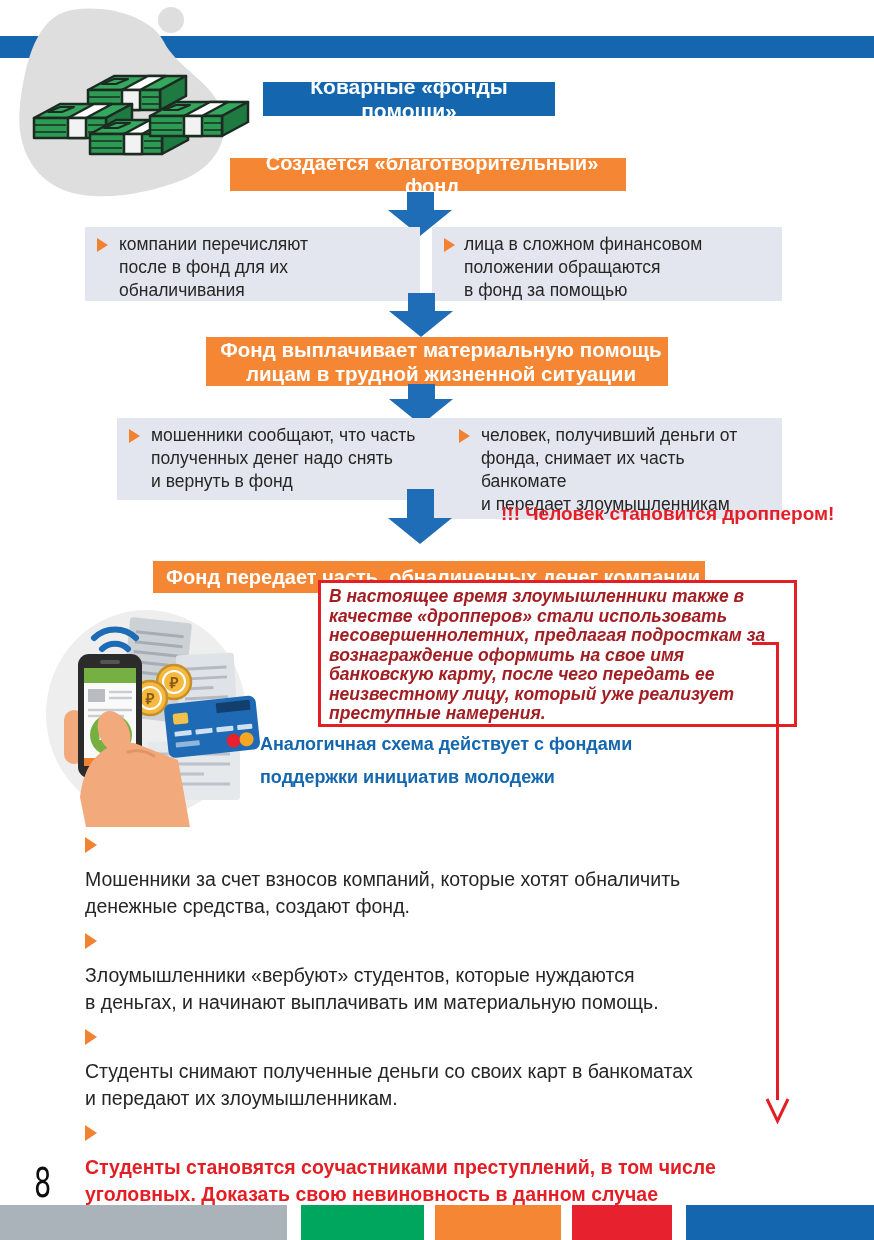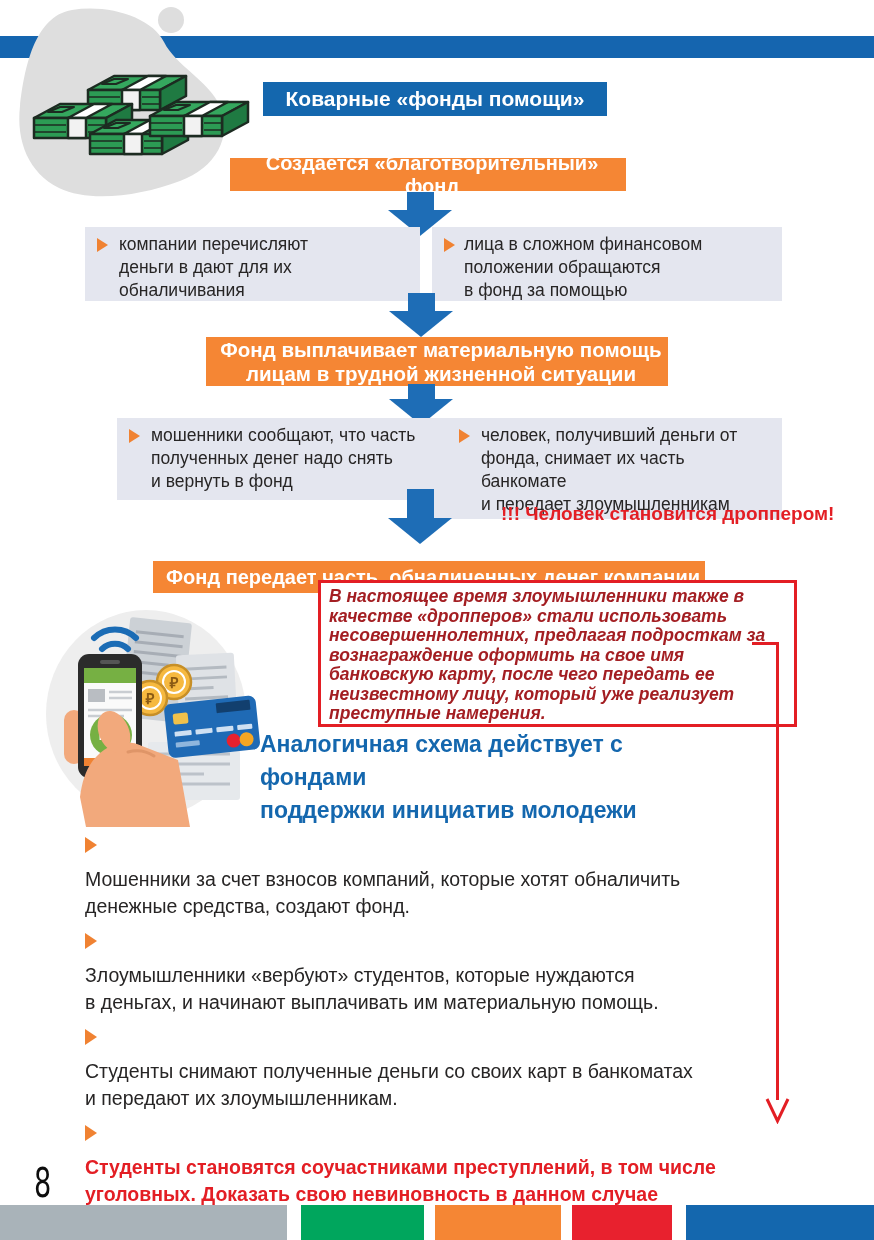--- a/index.html
+++ b/index.html
@@ -1,21 +1,21 @@
 <!DOCTYPE html>
 <html><head>
 <meta charset="utf-8">
 <style>
   html,body{margin:0;padding:0;background:#ffffff;}
   .page{position:relative;width:874px;height:1240px;background:#ffffff;overflow:hidden;
         font-family:"Liberation Sans", sans-serif;color:#272525;}
 
   .top-bar{position:absolute;left:0;top:36px;width:874px;height:22px;background:#1565af;}
 
-  .title-box{position:absolute;left:263px;top:82px;width:344px;height:34px;background:#1467ae;
+  .title-box{position:absolute;left:263px;top:82px;width:292px;height:34px;background:#1467ae;
              color:#fff;font-weight:bold;font-size:21px;display:flex;align-items:center;justify-content:center;text-align:center;}
 
   .step-bar{position:absolute;background:#f58634;color:#fff;font-weight:bold;text-align:center;
             display:flex;align-items:center;justify-content:center;padding-left:8px;}
   #step1{left:230px;top:158px;width:388px;height:33px;font-size:20px;}
   #step2{left:206px;top:337px;width:454px;height:49px;font-size:20.5px;line-height:24px;white-space:pre-line;}
   #step3{left:153px;top:541px;width:544px;height:32px;font-size:20px;white-space:pre-wrap;margin-top:20px;}
 
   .arrow{position:absolute;width:64px;display:flex;flex-direction:column;align-items:center;}
   .arrow .shaft{width:27px;background:#1e6db6;}
@@ -40,21 +40,21 @@
 
   .note-box{position:absolute;left:318px;top:580px;width:479px;height:147px;box-sizing:border-box;
             border:3px solid #e31e24;background:#fff;color:#a31e22;font-weight:bold;font-style:italic;
             font-size:17.5px;line-height:19.5px;padding:4px 8px;white-space:pre-line;}
 
   .conn-h{position:absolute;left:752px;top:642px;width:27px;height:3px;background:#e31e24;}
   .conn-v{position:absolute;left:776px;top:642px;width:3px;height:458px;background:#e31e24;}
   .conn-head{position:absolute;left:765px;top:1097px;width:25px;height:27px;}
 
   .subheading{position:absolute;left:260px;top:728px;width:470px;color:#1467ae;font-weight:bold;
-              font-size:23px;line-height:33px;white-space:pre-line;}
+              font-size:18px;line-height:33px;white-space:pre-line;}
 
   .bullet-list{position:absolute;left:85px;top:831px;width:715px;display:flex;flex-direction:column;gap:7px;}
   .bullet-item{display:flex;gap:13px;font-size:19.5px;line-height:27px;white-space:pre-line;flex-direction:column;}
   .bullet-item .tri2{flex:none;width:0;height:0;border-top:8px solid transparent;border-bottom:8px solid transparent;
                      border-left:12px solid #f08232;margin-top:6px;}
   .bullet-item.red{color:#e31e24;font-weight:bold;}
 
   .page-num{position:absolute;left:34px;top:1160px;font-size:40px;color:#0d0d0d;
             font-family:"DejaVu Sans", sans-serif;transform:scaleX(0.68);transform-origin:left top;}
 
@@ -128,21 +128,21 @@
   <div class="step-bar" id="step1">Создается «благотворительный» фонд</div>
 
   <div class="arrow" id="arrow1">
     <div class="shaft"></div>
       <div class="head"></div>
   </div>
 
   <div class="flow-box" id="box-r1-left">
     <span class="tri"></span>
     <span>компании перечисляют
-деньги в дают для их
+после в фонд для их
 обналичивания</span>
   </div>
   <div class="flow-box" id="box-r1-right">
     <span class="tri"></span>
     <span>лица в сложном финансовом
 положении обращаются
 в фонд за помощью</span>
   </div>
 
   <div class="arrow" id="arrow2">

